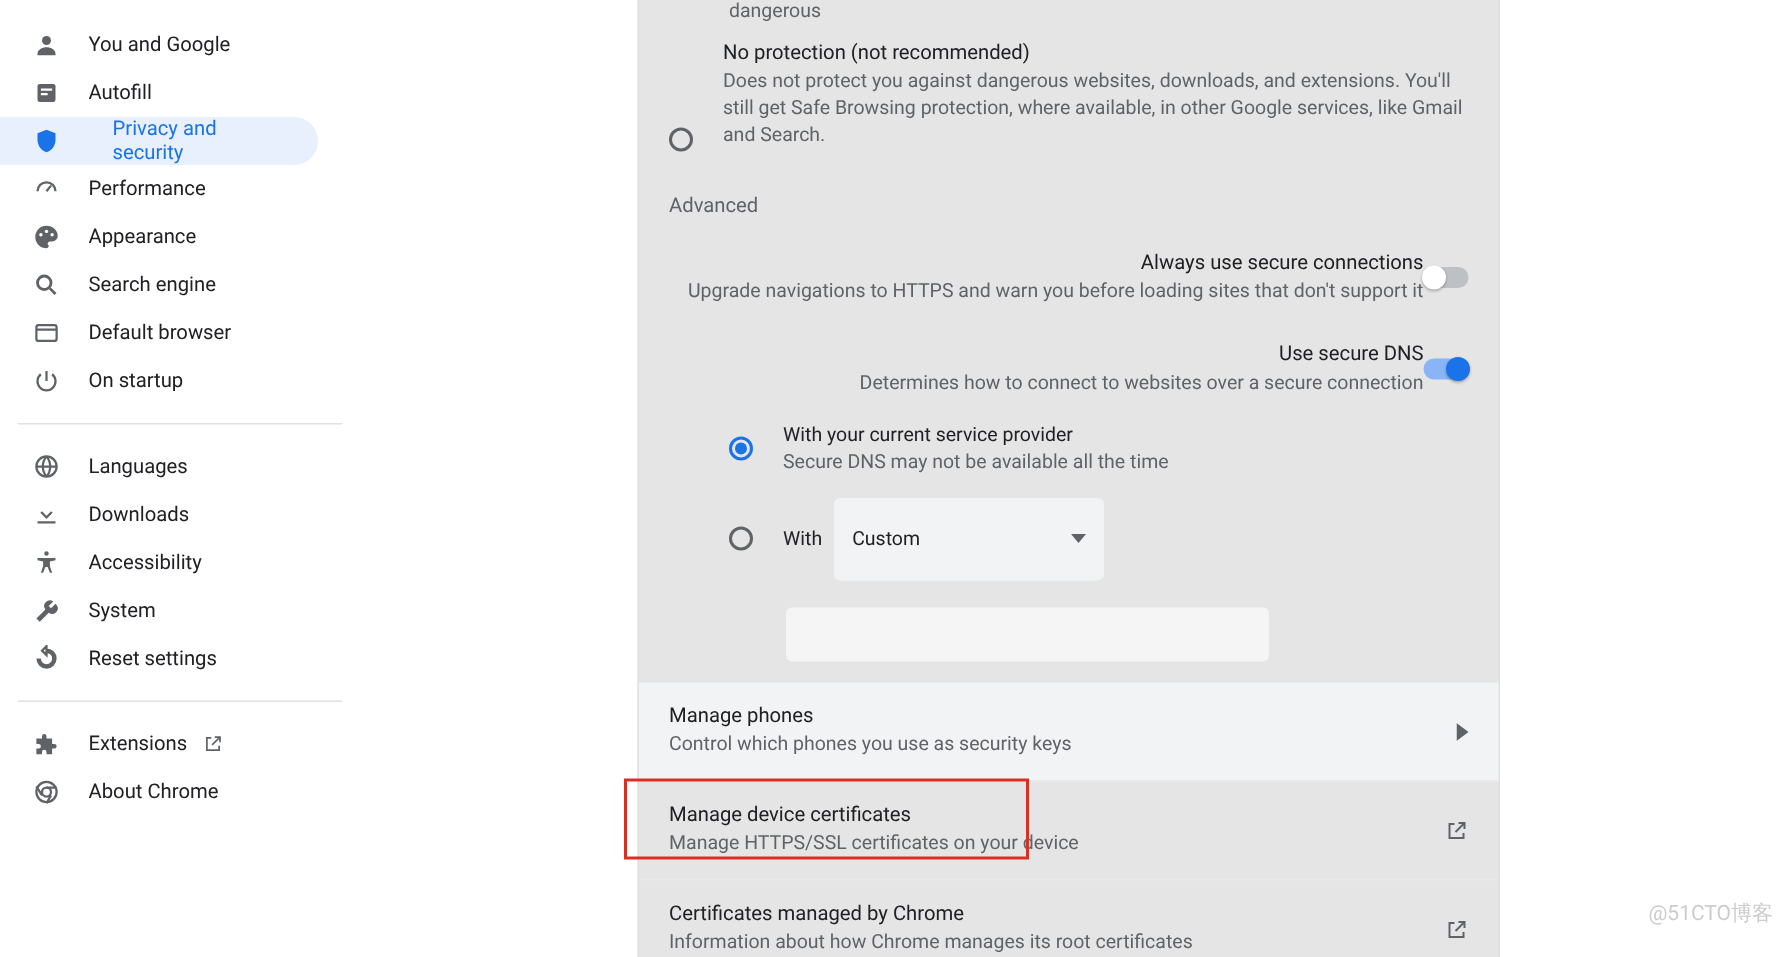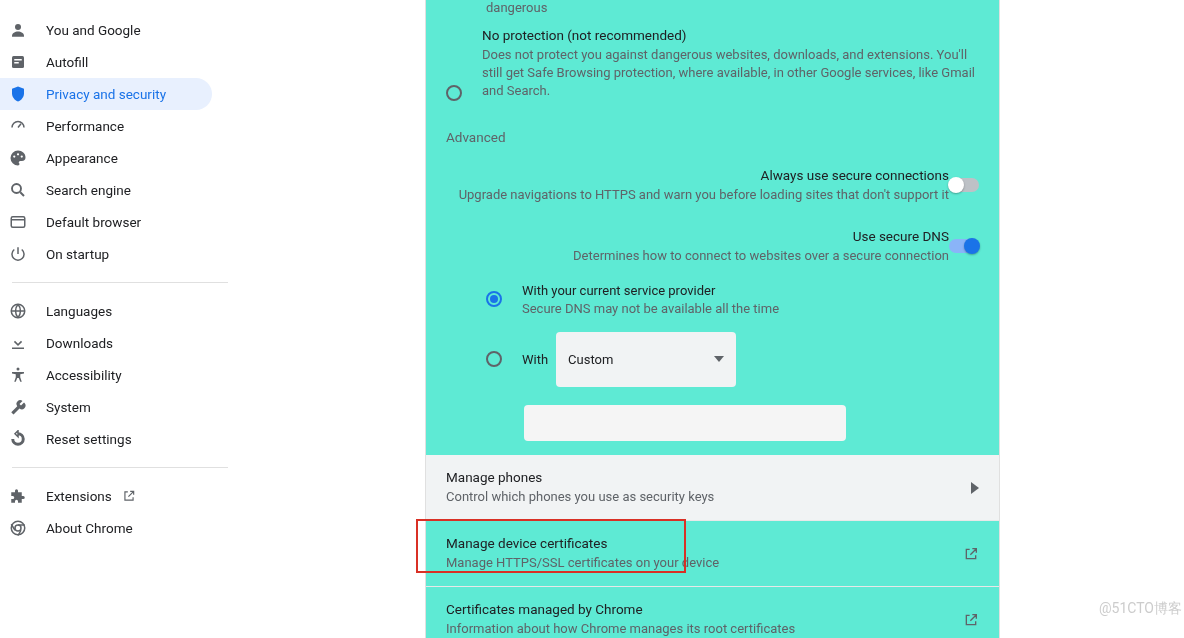--- a/index.html
+++ b/index.html
@@ -1,29 +1,29 @@
 <!DOCTYPE html>
 <html><head>
 <meta charset="utf-8">
 <style>
 * { box-sizing: border-box; margin: 0; padding: 0; }
 body { font-family: Roboto, Arial, sans-serif; font-size: 13px; color: #202124; background: #fff; width: 1184px; height: 638px; overflow: hidden; position: relative; }
 .layout { display: flex; width: 100%; height: 100%; }
 .sidebar { width: 240px; padding-top: 8px; }
 .sidebar-group { padding: 6px 0; }
 .sidebar-divider { height: 1px; background: #e0e0e0; margin: 6px 12px 6px 12px; }
-.sidebar-item { display: flex; align-items: center; height: 32px; padding: 0 18px 0 8px; cursor: pointer; border-radius: 0 16px 16px 0; margin-right: 28px; }
+.sidebar-item { display: flex; align-items: center; height: 32px; padding: 0 18px 0 21px; cursor: pointer; border-radius: 0 16px 16px 0; margin-right: 28px; }
 .sidebar-item .icon { width: 20px; height: 20px; margin-right: 18px; display: flex; align-items: center; justify-content: center; color: #5f6368; flex-shrink: 0; }
 .sidebar-item .label { color: #202124; font-size: 13.5px; }
-.sidebar-item.active { background: #e8f0fe; }
+.sidebar-item.active { background: #e8f0fe; gap: 16px; }
 .sidebar-item.active .label { color: #1a73e8; }
 .sidebar-item.active .icon { color: #1a73e8; }
 .ext-icon { margin-left: 10px; color: #5f6368; }
 .gap { width: 185px; }
-.main { width: 575px; background: #5eead4; position: relative; }
+.main { width: 575px; background: #e5e5e5; position: relative; }
 .card { border-left: 1px solid #e0e0e0; border-right: 1px solid #e0e0e0; }
 .section-row { padding: 12px 20px; border-bottom: 1px solid #e8e8e8; display: flex; align-items: center; justify-content: space-between; cursor: pointer; text-align: right; }
 .section-row.no-border { border-bottom: none; }
 .row-text { flex: 1; }
 .row-title { font-size: 13.5px; color: #202124; margin-bottom: 3px; }
 .row-desc { font-size: 13px; color: #5f6368; line-height: 1.4; }
 .row-action { margin-left: 12px; color: #5f6368; display: flex; align-items: center; }
 .section-header { padding: 14px 20px 10px; font-size: 13.5px; color: #5f6368; }
 .radio-row { display: flex; align-items: flex-end; padding: 8px 20px 14px; }
 .radio-row .radio { margin-top: 2px; margin-right: 20px; flex-shrink: 0; }

